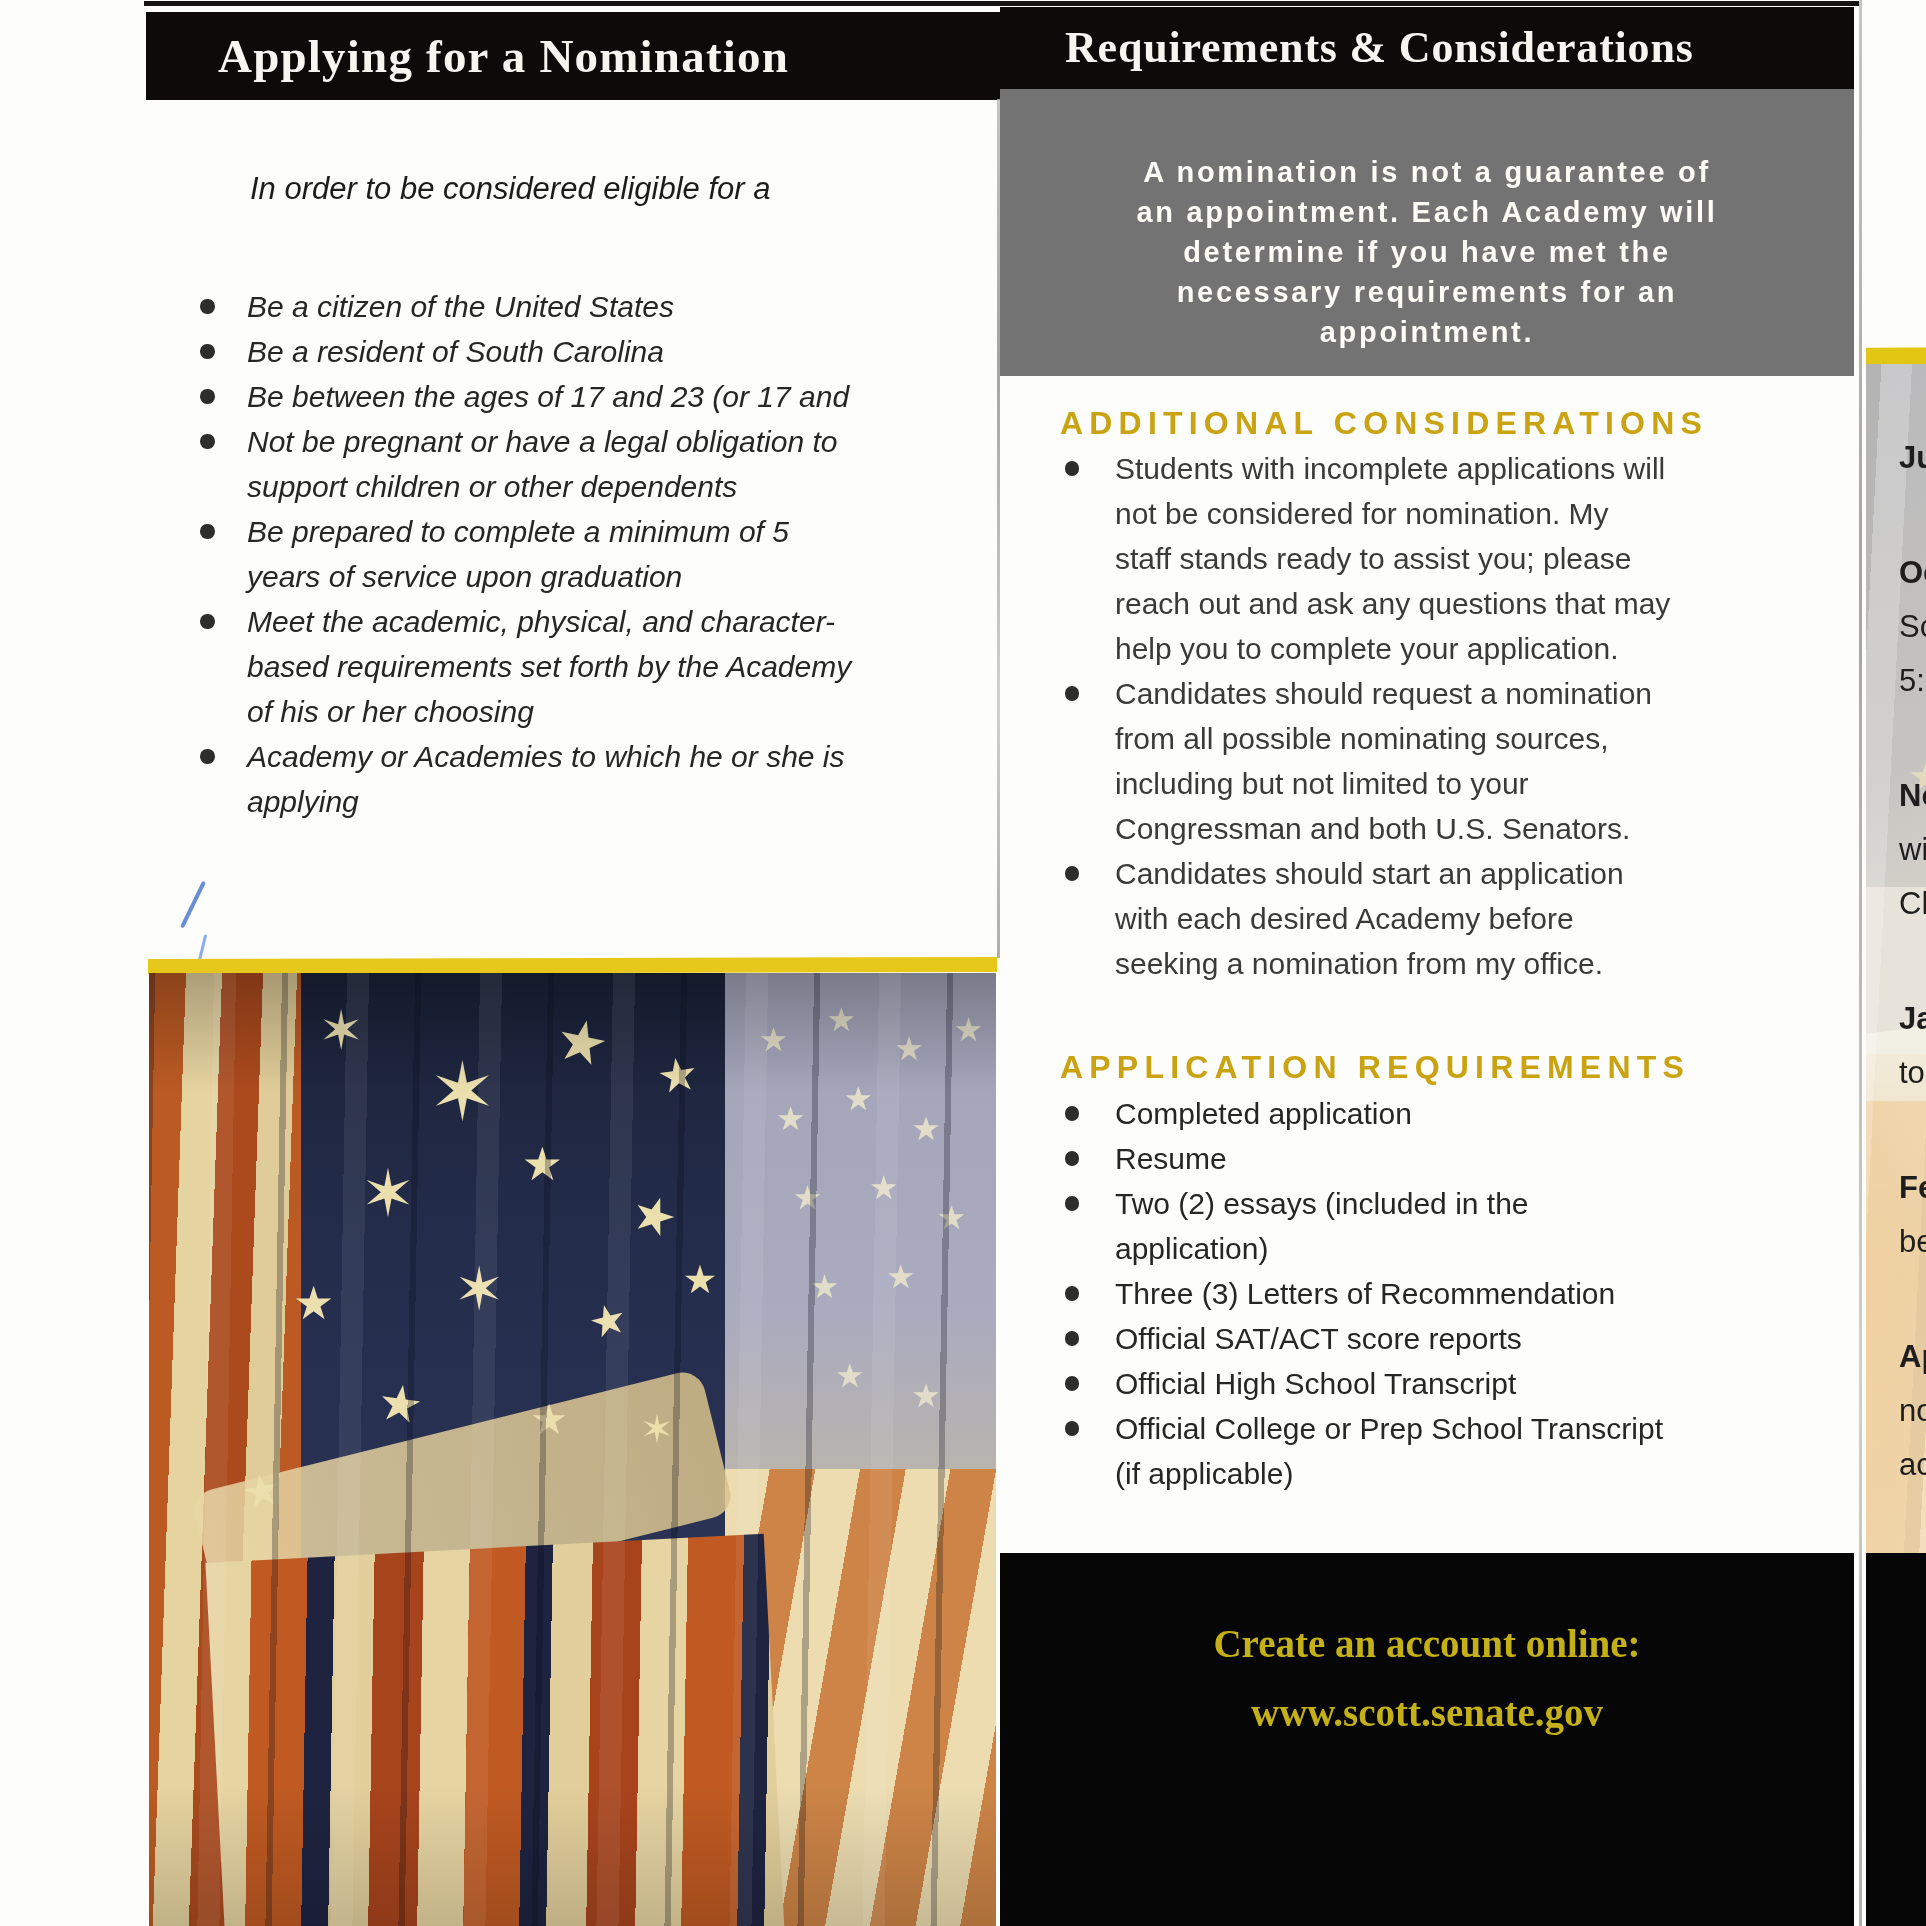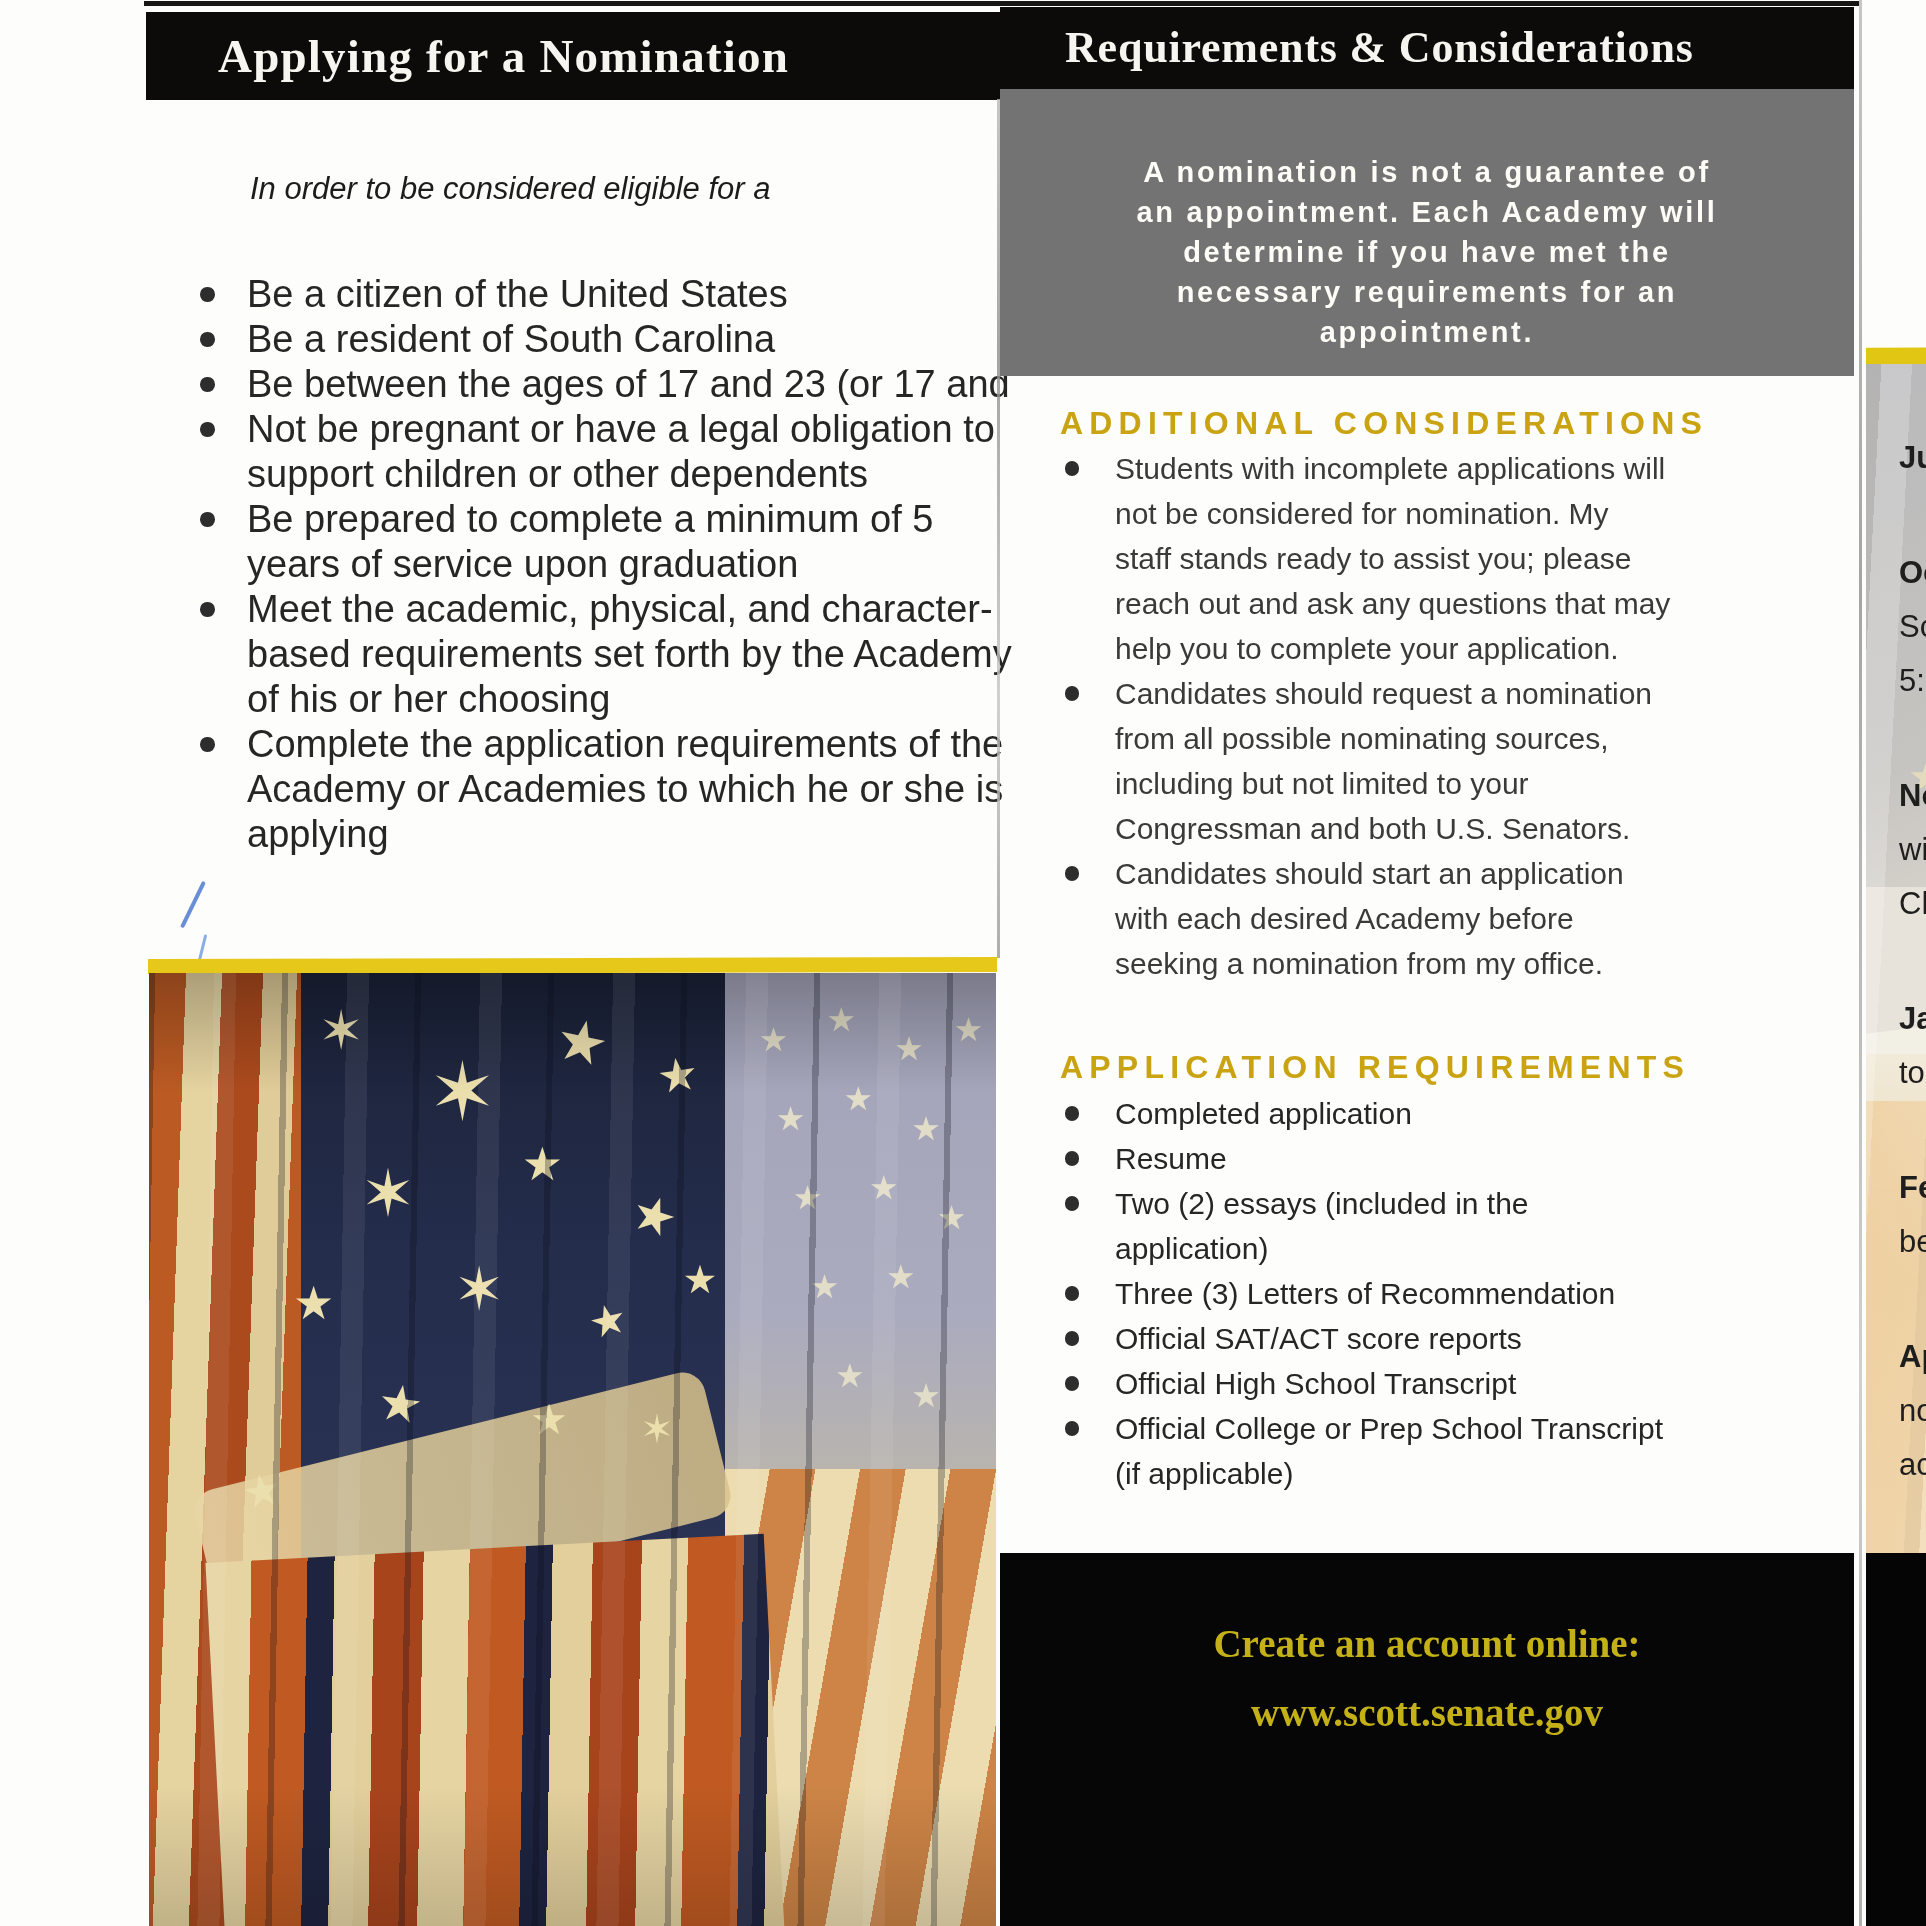--- a/index.html
+++ b/index.html
@@ -12,21 +12,21 @@
 
   
   .hdr-left { left:146px; top:11.6px; width:856px; height:88px;
               font-size:47px; line-height:88px; padding-left:72px; letter-spacing:1.2px; }
   .intro { position:absolute; left:214px; top:164px; width:693px;
            font-style:italic; font-size:31px; line-height:49px; color:#1c1c1c;margin-left:36px; }
   .bullets { position:absolute; list-style:none; }
   .bullets li { position:relative; padding-left:52px; }
   .bullets li::before { content:""; position:absolute; left:5.4px; top:15.4px;
                         width:14.3px; height:14.3px; border-radius:50%; background:#2d2d2d; }
-  .bullets-left { left:195px; top:272px; width:794px; font-size:38px; line-height:45px; color:#262626; }
+  .bullets-left { left:195px; top:284px; width:794px; font-size:30px; line-height:45px; color:#262626;font-style:italic; }
   .bl { display:block; white-space:nowrap; }
 
   .yellow-strip-left { position:absolute; left:148px; top:958px; width:849px; height:15.4px;
                        background:#e6c81a; transform:rotate(-0.15deg); }
 
   .pen1 { position:absolute; left:191px; top:879px; width:3.5px; height:51px;
           background:#4273cc; transform:rotate(26deg); border-radius:1.9px; opacity:.8; }
   .pen2 { position:absolute; left:200px; top:934px; width:3.1px; height:36px;
           background:#4e82d8; transform:rotate(14deg); border-radius:1.5px; opacity:.65; }
   .pen3 { position:absolute; left:206px; top:986px; width:6.2px; height:6.2px;
@@ -149,21 +149,20 @@
       <li>
         <span class="bl">Be prepared to complete a minimum of 5</span>
         <span class="bl">years of service upon graduation</span>
       </li>
       <li>
         <span class="bl">Meet the academic, physical, and character-</span>
         <span class="bl">based requirements set forth by the Academy</span>
         <span class="bl">of his or her choosing</span>
       </li>
       <li>
-        <span class="bl">Complete the application requirements of the</span>
         <span class="bl">Academy or Academies to which he or she is</span>
         <span class="bl">applying</span>
       </li>
     </ul>
 
     <div class="pen1"></div>
     <div class="pen2"></div>
     <div class="pen3"></div>
     <div class="pen4"></div>
 

